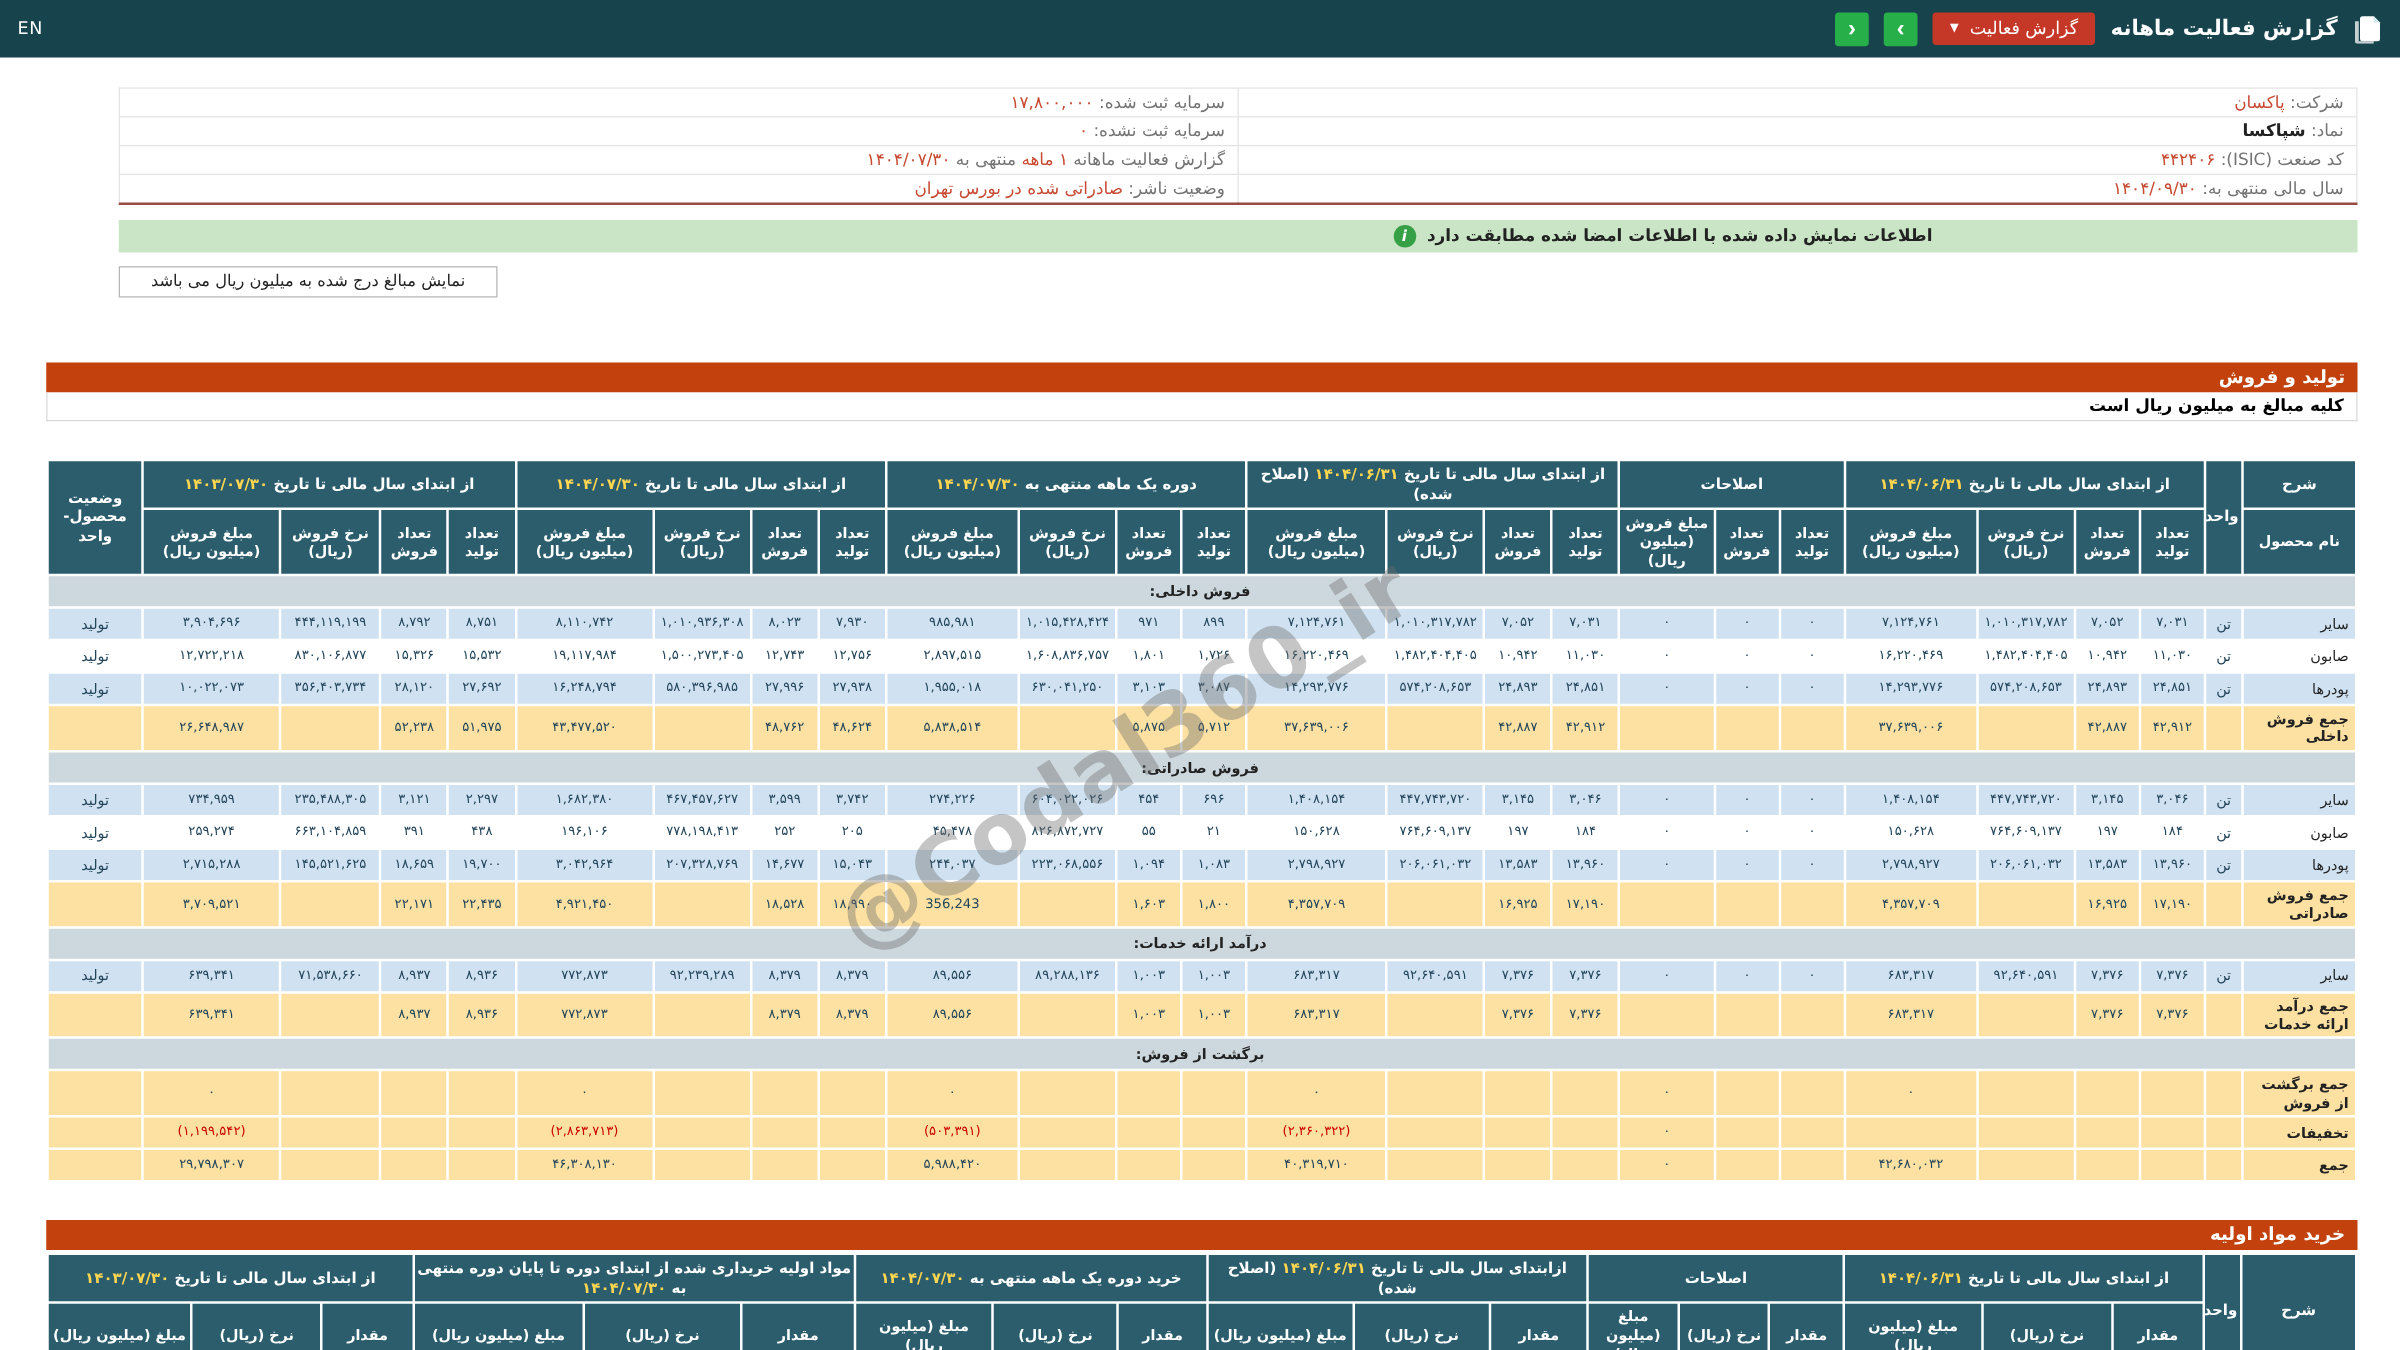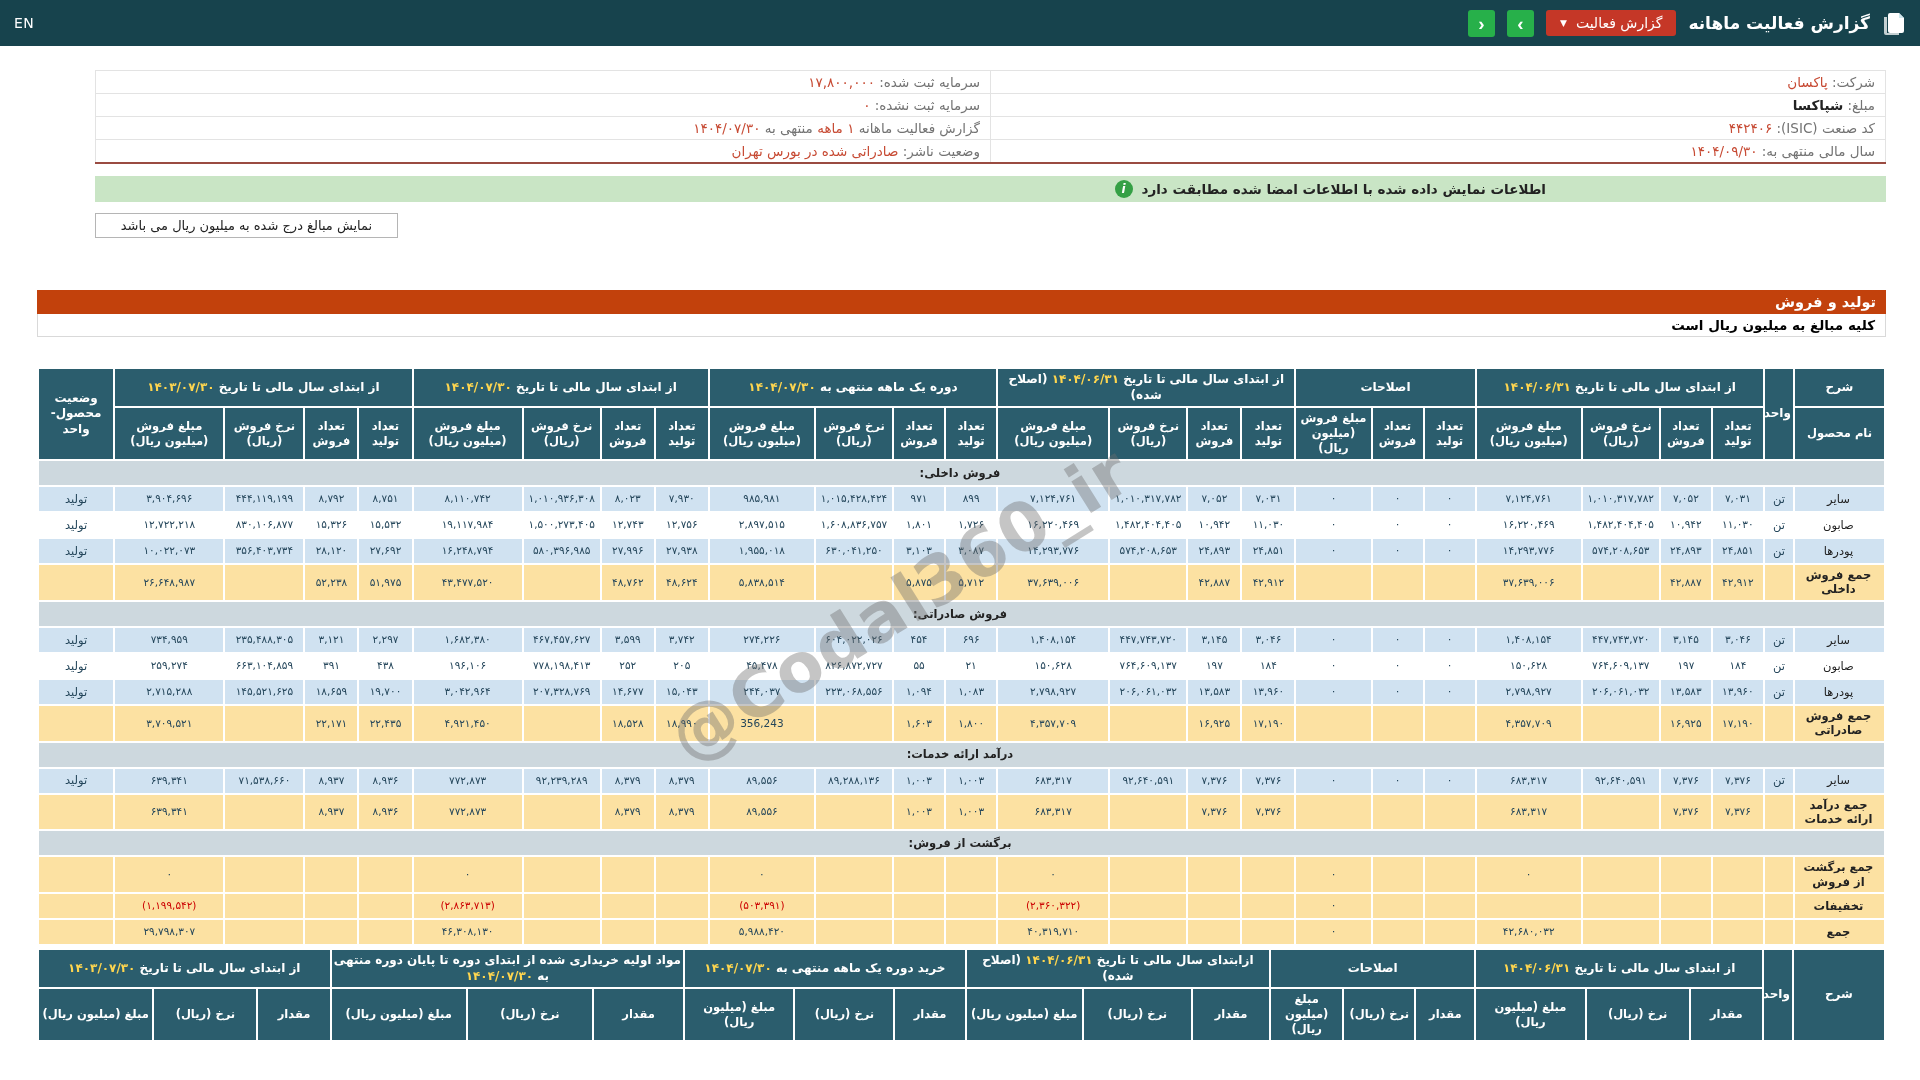--- a/index.html
+++ b/index.html
@@ -53,21 +53,21 @@
   .t1{margin-top:30px;}
   .t2{margin-top:2px;}
   .data-table th{background:#2b5d6d;color:#fff;font-weight:bold;font-size:12px;padding:3px 2px;
     text-align:center;vertical-align:middle;line-height:1.3;}
   .data-table thead tr:first-child th{height:26px;}
   .data-table thead tr:nth-child(2) th{height:44px;font-size:11.5px;}
   .data-table th .hl{color:#ffd64f;}
   .data-table td{font-size:10.5px;padding:3px 3px;text-align:center;vertical-align:middle;
     color:#23455a;height:24px;line-height:1.25;white-space:normal;}
   .data-table td.num{white-space:nowrap;overflow:hidden;}
-  .data-table td.name{text-align:center;padding-right:5px;color:#222;font-size:11.5px;}
+  .data-table td.name{text-align:right;padding-right:5px;color:#222;font-size:11.5px;}
   .data-table td.unit,.data-table td.status{font-size:11.5px;}
   tr.sec td{background:#cdd8de;font-weight:bold;text-align:center;padding-right:6px;color:#222;font-size:11.5px;}
   tr.alt td{background:#d0e2f1;}
   tr.plain td{background:#fff;}
   tr.sum td{background:#fce1a2;}
   tr.sum td.name{font-weight:bold;}
   td.neg{color:#cc0000;}
 
   .watermark{position:absolute;top:565px;left:470px;width:860px;text-align:center;
     transform:rotate(-32deg);font-size:68px;font-weight:bold;color:rgba(110,110,110,.4);
@@ -99,21 +99,21 @@
 
 <div class="content">
   <div class="right-block">
     <table class="info-table">
       <tbody>
           <tr>
             <td><span class="lbl">شرکت:  </span><span class="val">پاکسان</span></td>
             <td><span class="lbl">سرمایه ثبت شده:  </span><span class="val">۱۷,۸۰۰,۰۰۰</span></td>
           </tr>
           <tr>
-            <td><span class="lbl">مبلغ:  </span><span class="txtb">شپاکسا</span></td>
+            <td><span class="lbl">نماد:  </span><span class="txtb">شپاکسا</span></td>
             <td><span class="lbl">سرمایه ثبت نشده:  </span><span class="val">۰</span></td>
           </tr>
           <tr>
             <td><span class="lbl">کد صنعت (ISIC):  </span><span class="val">۴۴۲۴۰۶</span></td>
             <td><span class="lbl">گزارش فعالیت ماهانه </span><span class="val">۱ ماهه</span><span class="lbl"> منتهی به </span><span class="val">۱۴۰۴/۰۷/۳۰</span></td>
           </tr>
           <tr>
             <td><span class="lbl">سال مالی منتهی به:  </span><span class="val">۱۴۰۴/۰۹/۳۰</span></td>
             <td><span class="lbl">وضعیت ناشر:  </span><span class="val">صادراتی شده در بورس تهران</span></td>
           </tr>
@@ -570,20 +570,21 @@
           <td class="num">۴۶,۳۰۸,۱۳۰</td>
           <td class="num"></td>
           <td class="num"></td>
           <td class="num"></td>
           <td class="num">۲۹,۷۹۸,۳۰۷</td>
           <td class="status"></td>
         </tr>
       </tbody>
     </table>
 
+  <div class="band band2">خرید مواد اولیه</div>
 
   <table class="data-table t2" data-table="raw_materials">
       <colgroup>
         <col style="width: 90px;">
         <col style="width: 28px;">
         <col style="width: 71px;">
         <col style="width: 102px;">
         <col style="width: 108px;">
         <col style="width: 58px;">
         <col style="width: 70px;">

